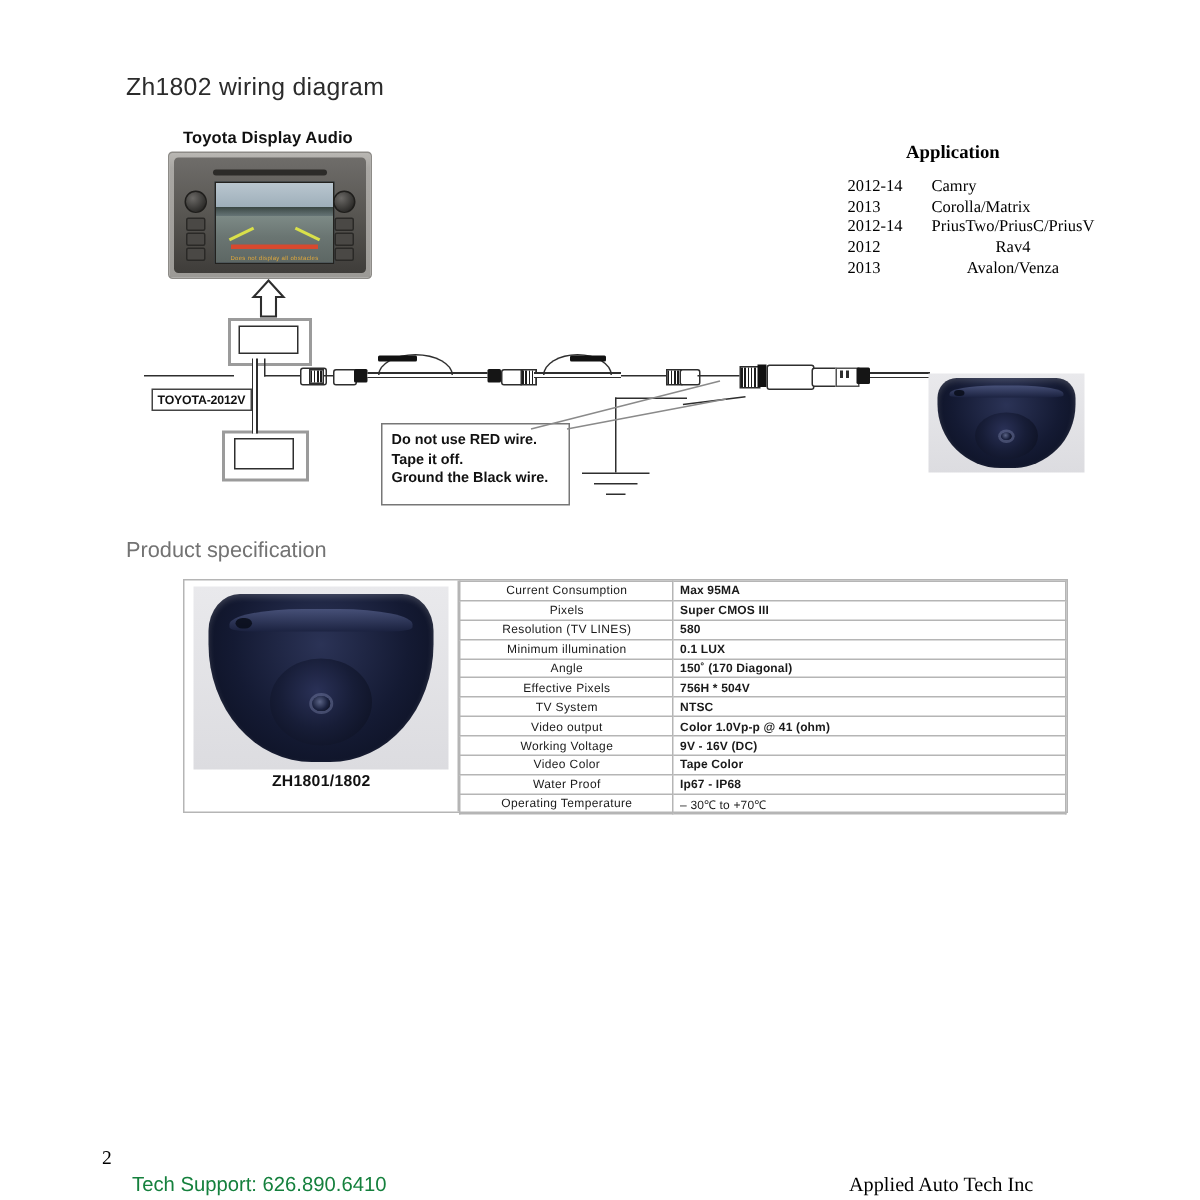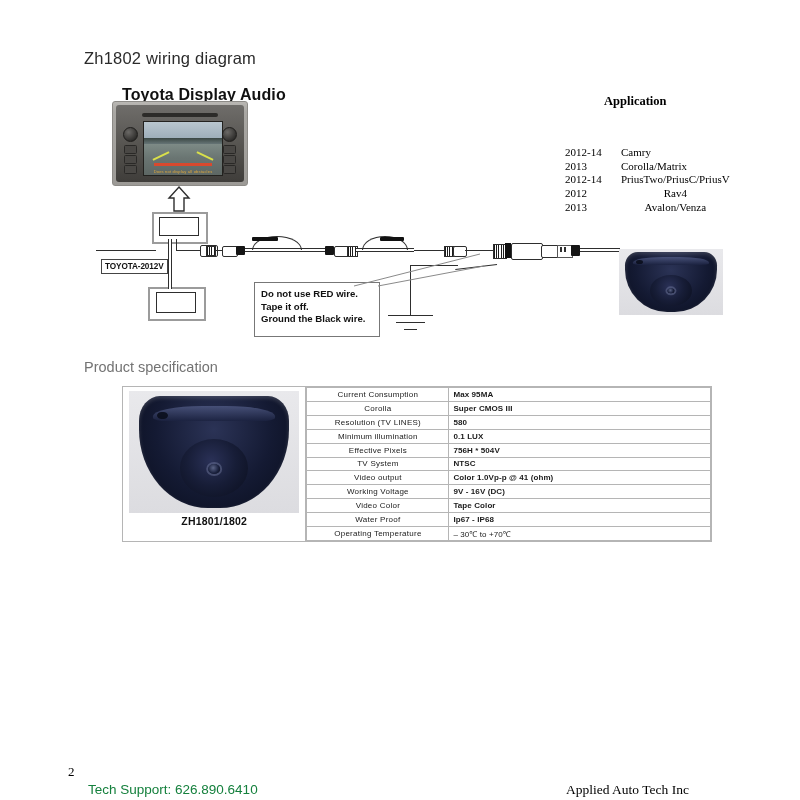--- a/index.html
+++ b/index.html
@@ -33,21 +33,21 @@
     letter-spacing: 0.2px;
     white-space: nowrap;
     margin-top: 16px;
   }
 
   
   .hu-caption {
     position: absolute;
     left: 122px;
     top: 86px;
-    font-size: 16px;
+    font-size: 11px;
     font-weight: bold;
     color: #111;
     white-space: nowrap;
     letter-spacing: 0.1px;
   }
   .headunit {
     position: absolute;
     left: 112px;
     top: 101px;
     width: 134px;
@@ -141,21 +141,20 @@
     font-size: 12.5px;
     color: #000;
   }
   .app-table {
     position: absolute;
     left: 565px; top: 118px;
     font-family: "Liberation Serif", serif;
     font-size: 11px;
     color: #000;
     border-collapse: collapse;
-    margin-top: 28px;
   }
   .app-table td { padding: 0 0 1.5px 0; line-height: 12.2px; white-space: nowrap; }
   .app-year { width: 56px; }
   .app-model { padding-left: 4px; }
   .app-model.center { text-align: center; }
 
   
   .wire {
     position: absolute;
     background: #2e2e2e;
@@ -563,30 +562,34 @@
       <div class="spec-model">ZH1801/1802</div>
     </div>
 
     <table class="spec">
       <tbody>
         <tr>
           <td class="spec-key">Current Consumption</td>
           <td class="spec-val">Max 95MA</td>
         </tr>
         <tr>
-          <td class="spec-key">Corolla</td>
+          <td class="spec-key">Pixels</td>
           <td class="spec-val">Super CMOS III</td>
         </tr>
         <tr>
           <td class="spec-key">Resolution (TV LINES)</td>
           <td class="spec-val">580</td>
         </tr>
         <tr>
           <td class="spec-key">Minimum  illumination</td>
           <td class="spec-val">0.1 LUX</td>
+        </tr>
+        <tr>
+          <td class="spec-key">Angle</td>
+          <td class="spec-val">150˚  (170 Diagonal)</td>
         </tr>
         <tr>
           <td class="spec-key">Effective  Pixels</td>
           <td class="spec-val">756H * 504V</td>
         </tr>
         <tr>
           <td class="spec-key">TV  System</td>
           <td class="spec-val">NTSC</td>
         </tr>
         <tr>

